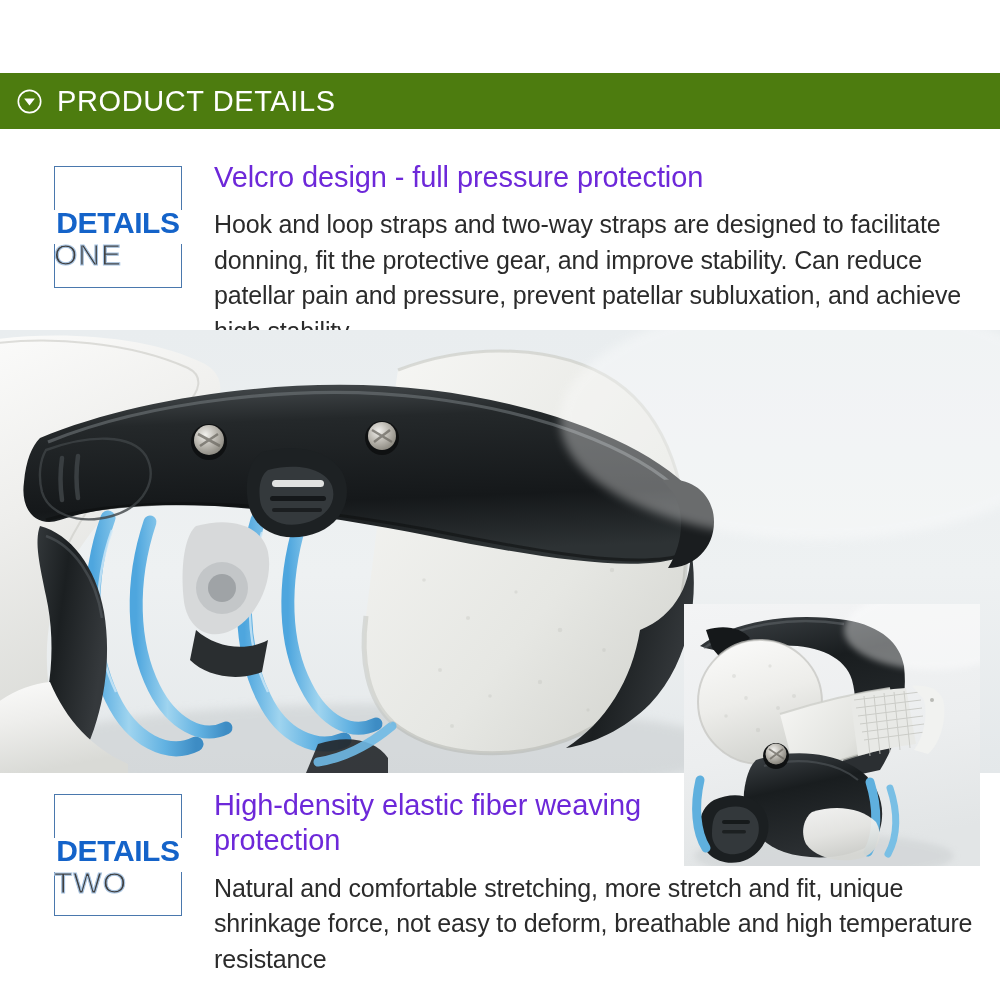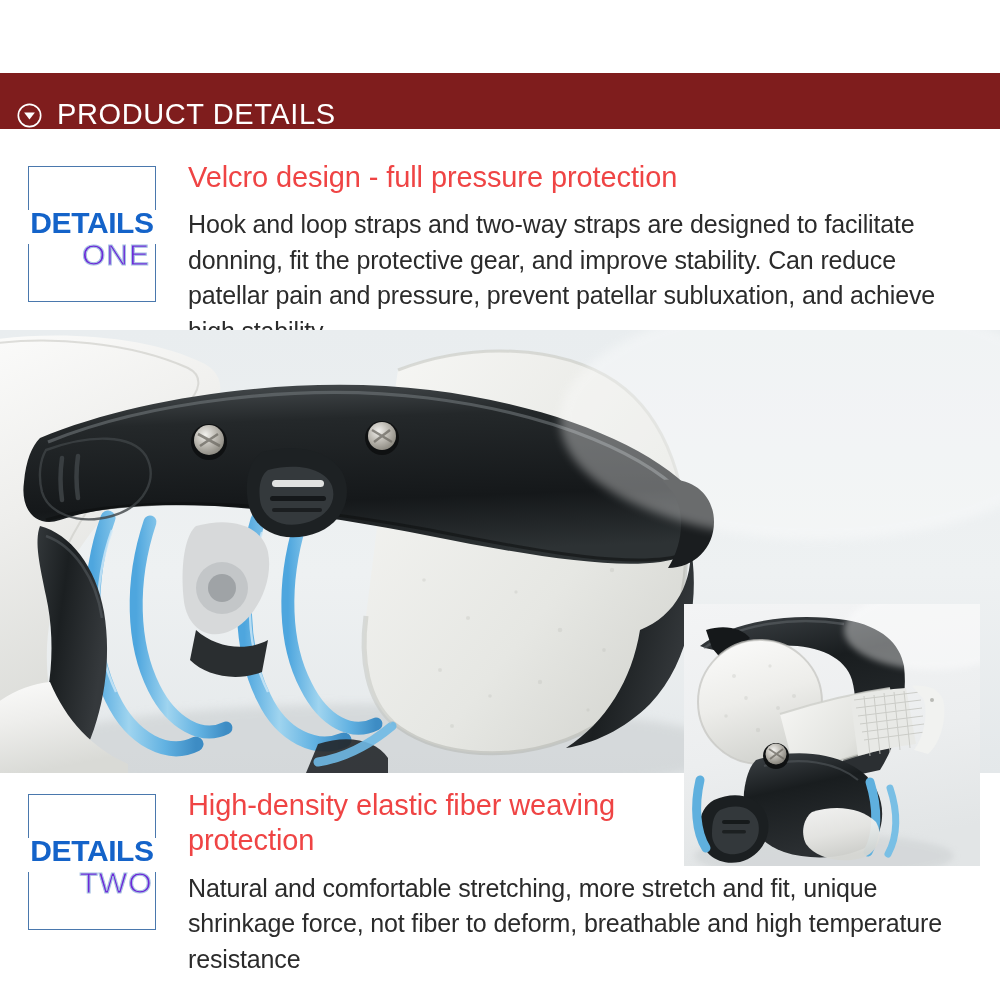--- a/index.html
+++ b/index.html
@@ -22,23 +22,23 @@
     background: #ffffff;
   }
 
   
   .header-band {
     position: absolute;
     left: 0;
     top: 73px;
     width: 1000px;
     height: 56px;
-    background: #7f1d1d;
+    background: #4d7c0f;
     display: flex;
-    align-items: flex-end;
+    align-items: center;
     padding-left: 16px;
     box-sizing: border-box;
   }
   .header-icon {
     width: 27px;
     height: 27px;
     flex: 0 0 27px;
     margin-right: 14px;
     display: block;
   }
@@ -57,23 +57,23 @@
     display: flex;
     align-items: flex-start;
   }
   #section-one { left: 0px;  top: 160px; width: 1000px; }
   #section-two { left: 0px;  top: 788px; width: 1000px; }
 
   
   .badge {
     position: relative;
     width: 128px;
-    height: 136px;
+    height: 122px;
     flex: 0 0 128px;
-    margin-left: 28px;
+    margin-left: 54px;
     margin-top: 6px;
   }
   .badge-frame {
     position: absolute;
     inset: 0;
     border: 1.6px solid #4a78ad;
     box-sizing: border-box;
   }
   
   .badge-gap {
@@ -96,37 +96,35 @@
     font-weight: 700;
     color: #1463c9;
     letter-spacing: -0.4px;
     line-height: 1;
   }
   .badge-word-sub {
     position: absolute;
     left: 0px;
     top: 74px;
     width: 128px;
-    text-align: center;
     font-size: 30px;
     font-weight: 400;
-    color: #6d28d9;
+    color: #404040;
     -webkit-text-stroke: 1.1px #a8c4e2;
     letter-spacing: 1px;
     line-height: 1;
-    padding-left: 24px;
   }
 
   
   .detail-text {
     margin-left: 32px;
     width: 760px;
   }
   .detail-heading {
-    color: #ef4444;
+    color: #6d28d9;
     font-size: 29px;
     font-weight: 400;
     line-height: 1.22;
     margin: 0 0 12px 0;
     letter-spacing: -0.1px;
   }
   .detail-body {
     color: #2b2b2b;
     font-size: 25px;
     line-height: 1.42;
@@ -469,17 +467,17 @@
   <div class="detail-section" id="section-two">
     <div class="badge">
       <div class="badge-frame"></div>
       <div class="badge-gap left"></div>
       <div class="badge-gap right"></div>
       <div class="badge-word-main">DETAILS</div>
       <div class="badge-word-sub">TWO</div>
     </div>
     <div class="detail-text">
       <h2 class="detail-heading" style="width:430px;">High-density elastic fiber weaving protection</h2>
-      <p class="detail-body">Natural and comfortable stretching, more stretch and fit, unique shrinkage force, not fiber to deform, breathable and high temperature resistance</p>
+      <p class="detail-body">Natural and comfortable stretching, more stretch and fit, unique shrinkage force, not easy to deform, breathable and high temperature resistance</p>
     </div>
   </div>
 
 </div>
 
 </body></html>

